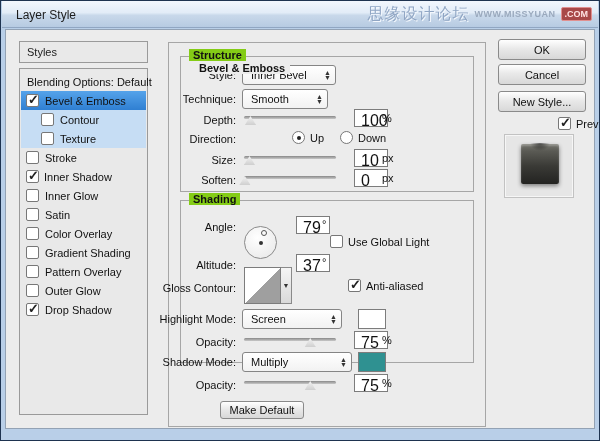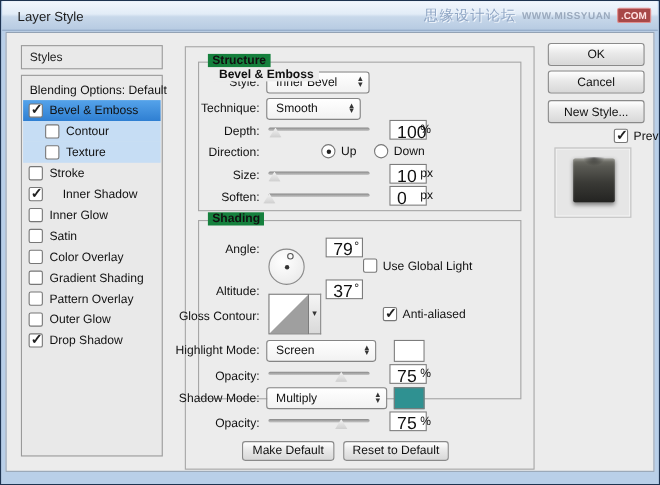--- a/index.html
+++ b/index.html
@@ -3,21 +3,21 @@
 <meta charset="utf-8">
 <style>
   html,body{margin:0;padding:0;background:#555;}
   *{box-sizing:border-box;font-family:"Liberation Sans",sans-serif;}
   .window{position:relative;width:600px;height:441px;background:#b9cfe8;border:1px solid #1e3350;overflow:hidden;}
   .titlebar{position:absolute;left:1px;right:1px;top:0;height:27px;
     background:linear-gradient(#f2f7fd 0%,#e2ecf7 45%,#c8d8ea 55%,#b7cbe2 100%);
     border-bottom:1px solid #90a6c2;}
   .title-text{position:absolute;left:14px;top:7px;font-size:12px;color:#1c1c1c;}
   .watermark{position:absolute;right:6px;top:4px;height:18px;display:flex;align-items:center;gap:5px;}
-  .wm-forum{font-size:13px;color:#90a6c4;text-shadow:1px 1px 0 #f4f8fd;letter-spacing:1px;}
+  .wm-forum{font-size:16px;color:#90a6c4;text-shadow:1px 1px 0 #f4f8fd;letter-spacing:1px;}
   .wm-url{font-size:9px;color:#9aa9bd;letter-spacing:.5px;text-transform:uppercase;font-weight:bold;}
   .wm-badge{font-size:9px;font-weight:bold;color:#ffe2e2;background:#a84848;border:1px solid #e09090;border-radius:2px;padding:1px 3px;text-transform:uppercase;}
   .content{position:absolute;left:4px;right:4px;top:28px;bottom:11px;background:#ececec;border:1px solid #93a2b4;}
 
   
   .styles-header{position:absolute;left:13px;top:11px;width:129px;height:22px;background:#e9e9e9;border:1px solid #9a9a9a;}
   .styles-header span{position:absolute;left:7px;top:4px;font-size:11px;color:#222;}
   .styles-list{position:absolute;left:13px;top:38px;width:129px;height:347px;background:#e9e9e9;border:1px solid #9a9a9a;}
   .srow{position:absolute;left:1px;right:1px;height:19px;display:flex;align-items:center;text-align:right;}
   .srow.selected{background:linear-gradient(#55a3ea,#2f7fd2);}
@@ -25,21 +25,21 @@
   .srow .lbl{font-size:11px;color:#111;white-space:nowrap;}
 
   
   .cb{width:13px;height:13px;background:#fff;border:1px solid #777;border-radius:2px;position:relative;flex:none;}
   .cb.on::after{content:"\2713";position:absolute;left:1px;top:-3px;font-size:13px;font-weight:bold;color:#222;}
   .radio{width:13px;height:13px;background:#fff;border:1px solid #777;border-radius:50%;position:relative;flex:none;}
   .radio.on::after{content:"";position:absolute;left:3.5px;top:3.5px;width:4px;height:4px;border-radius:50%;background:#222;}
 
   
   .gb{position:absolute;border:1px solid #a6a6a6;}
-  .gb-legend{position:absolute;top:-8px;left:8px;background:#15803d;padding:0 4px;font-size:11px;font-weight:bold;color:#111;white-space:nowrap;}
+  .gb-legend{position:absolute;top:-8px;left:8px;background:#84cc16;padding:0 4px;font-size:11px;font-weight:bold;color:#111;white-space:nowrap;}
   .main-title{position:absolute;left:188px;top:32px;background:#ececec;padding:0 5px;font-size:11px;font-weight:bold;color:#111;z-index:3;}
 
   .flabel{position:absolute;width:84px;text-align:right;font-size:11px;color:#111;white-space:nowrap;}
   .unit{position:absolute;font-size:11px;color:#111;}
   .valbox{position:absolute;width:34px;height:18px;background:#fff;border:1px solid #7c7c7c;font-size:16px;color:#111;padding:2px 0 0 6px;margin-left:14px;}
 
   .dropdown{position:absolute;height:20px;background:linear-gradient(#ffffff,#f2f2f2);border:1px solid #858585;border-radius:3px;display:flex;align-items:center;padding:0 4px 0 8px;}
   .dropdown .dtext{flex:1;font-size:11px;color:#111;white-space:nowrap;overflow:hidden;}
   .spin{display:flex;flex-direction:column;align-items:center;line-height:4px;color:#333;flex:none;}
   .spin i{font-style:normal;font-size:7px;line-height:5px;}
@@ -104,21 +104,21 @@
       <div class="srow sub" style="top:60px">
         <span class="cb" style="margin-left:20px"></span>
         <span class="lbl" style="margin-left:6px">Texture</span>
       </div>
       <div class="srow" style="top:79px">
         <span class="cb" style="margin-left:5px"></span>
         <span class="lbl" style="margin-left:6px">Stroke</span>
       </div>
       <div class="srow" style="top:98px">
         <span class="cb on" style="margin-left:5px"></span>
-        <span class="lbl" style="margin-left:18px">Inner Shadow</span>
+        <span class="lbl" style="margin-left:5px">Inner Shadow</span>
       </div>
       <div class="srow" style="top:136px">
         <span class="cb" style="margin-left:5px"></span>
         <span class="lbl" style="margin-left:6px">Satin</span>
       </div>
       <div class="srow" style="top:117px">
         <span class="cb" style="margin-left:5px"></span>
         <span class="lbl" style="margin-left:6px">Inner Glow</span>
       </div>
       <div class="srow" style="top:155px">
@@ -257,21 +257,20 @@
 
     <div class="flabel" style="left:146px;top:349px">Opacity:</div>
     <div class="slider" style="left:238px;top:347px">
       <span class="track"></span>
       <span class="thumb" style="left: 72%;"></span>
     </div>
     <div class="valbox" style="left:334px;top:344px">75</div>
     <div class="unit" style="left:376px;top:347px">%</div>
 
     <div class="btn" style="left:214px;top:371px;width:84px;height:18px">Make Default</div>
-    <div class="btn" style="left:306px;top:371px;width:96px;height:18px">Reset to Default</div>
 
     <div class="btn" style="left:492px;top:9px;width:88px;height:21px">OK</div>
     <div class="btn" style="left:492px;top:34px;width:88px;height:21px">Cancel</div>
     <div class="btn" style="left:492px;top:61px;width:88px;height:21px">New Style...</div>
     <div class="check-inline" style="left:504px;top:87px">
       <span class="cb on"></span>
       <span class="txt">Preview</span>
     </div>
   </div>
 

